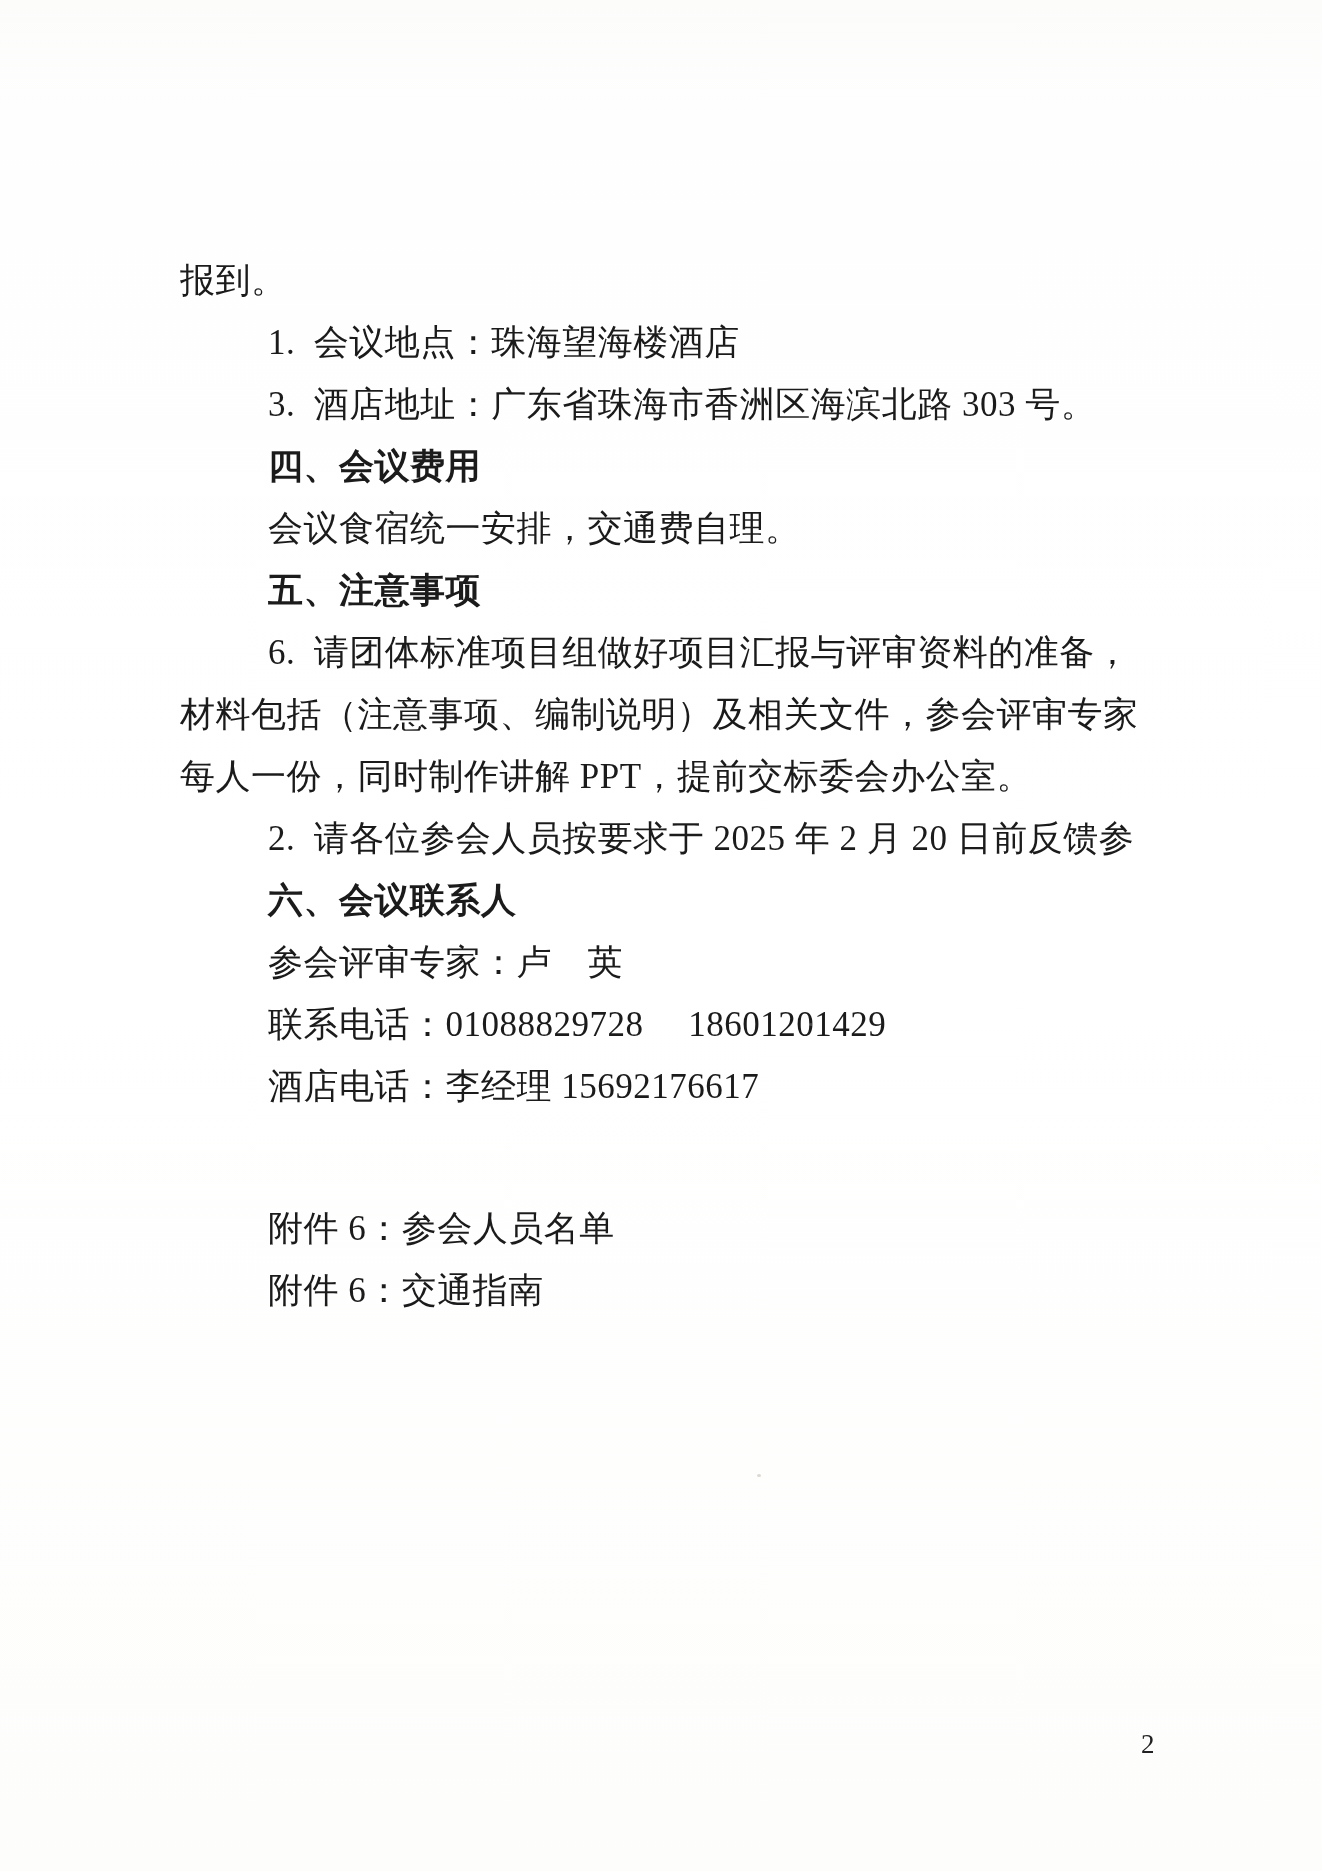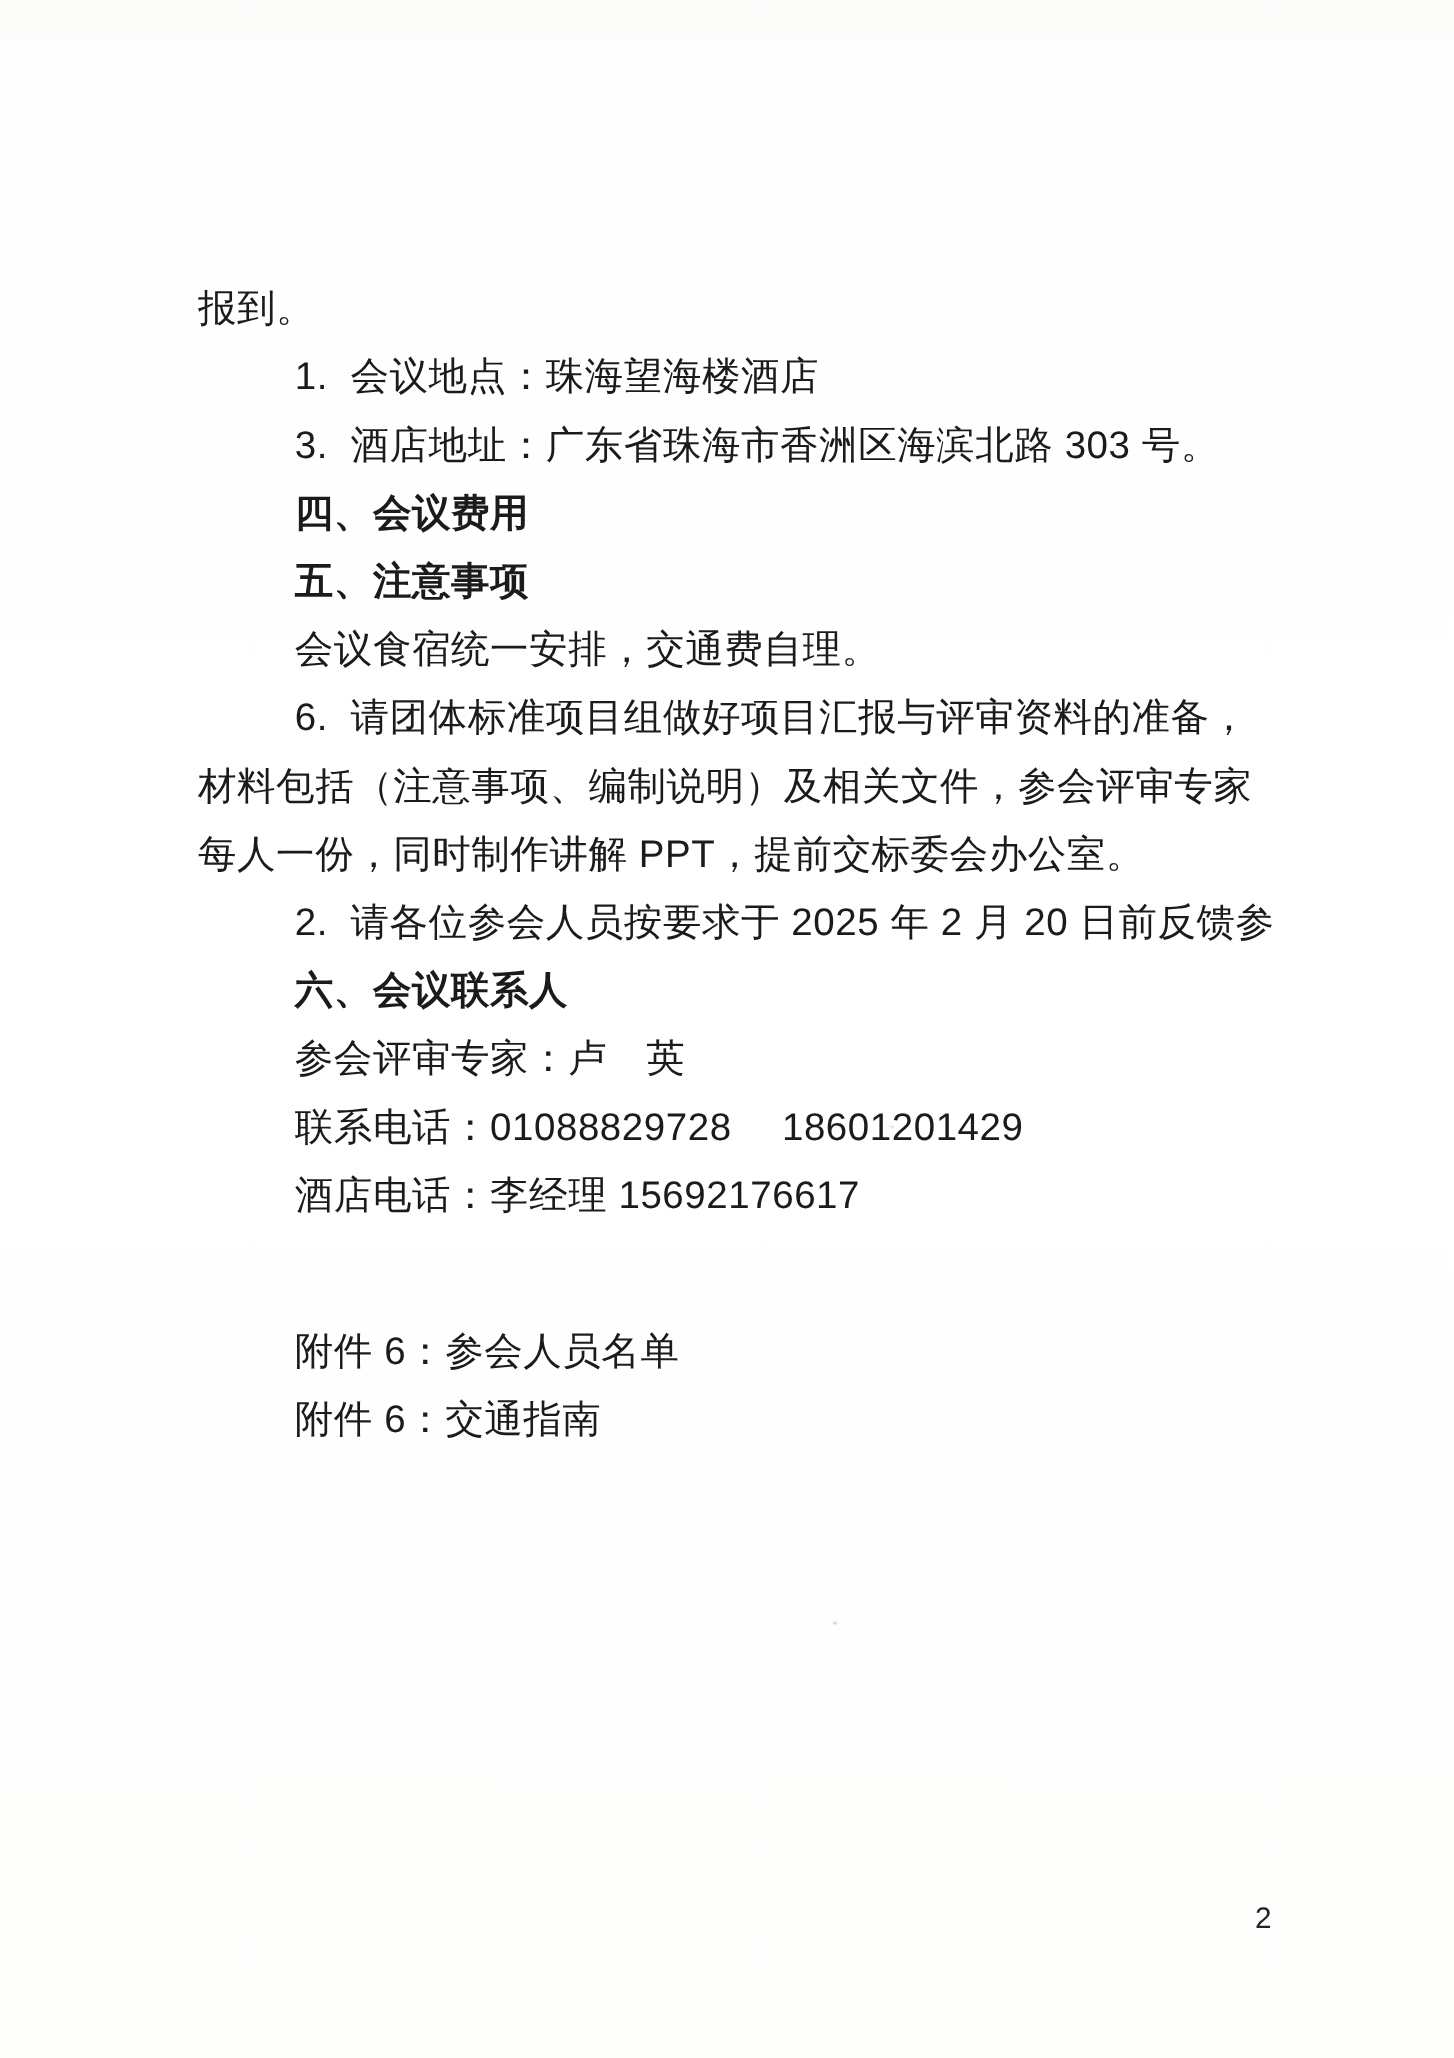--- a/index.html
+++ b/index.html
@@ -7,21 +7,21 @@
     padding: 0;
     background: #e8e8e8;
   }
   .page {
     position: relative;
     width: 1322px;
     height: 1871px;
     margin: 0 auto;
     background: linear-gradient(180deg, #fcfcfb 0%, #fefefe 6%, #ffffff 50%, #fdfdfc 100%);
     overflow: hidden;
-    font-family: Liberation Sans, sans-serif;
+    font-family: Liberation Serif, serif;
     color: #1b1b1b;
   }
   .doc {
     position: absolute;
     left: 180px;
     top: 250px;
     width: 1010px;
     font-size: 35px;
     line-height: 62px;
     letter-spacing: 0.5px;
@@ -59,22 +59,22 @@
 </head>
 <body>
 
 <div class="page">
 
   <div class="doc">
     <p class="line">报到。</p>
     <p class="line indent">1.  会议地点：珠海望海楼酒店</p>
     <p class="line indent">3.  酒店地址：广东省珠海市香洲区海滨北路 303 号。</p>
     <p class="line indent heading">四、会议费用</p>
+    <p class="line indent">会议食宿统一安排，交通费自理。</p>
     <p class="line indent heading">五、注意事项</p>
-    <p class="line indent">会议食宿统一安排，交通费自理。</p>
     <p class="line indent">6.  请团体标准项目组做好项目汇报与评审资料的准备，</p>
     <p class="line">材料包括（注意事项、编制说明）及相关文件，参会评审专家</p>
     <p class="line">每人一份，同时制作讲解 PPT，提前交标委会办公室。</p>
     <p class="line indent">2.  请各位参会人员按要求于 2025 年 2 月 20 日前反馈参</p>
     <p class="line indent heading">六、会议联系人</p>
     <p class="line indent">参会评审专家：卢　英</p>
     <p class="line indent">联系电话：01088829728　 18601201429</p>
     <p class="line indent">酒店电话：李经理 15692176617</p>
     <div class="spacer"></div>
     <p class="line indent">附件 6：参会人员名单</p>

